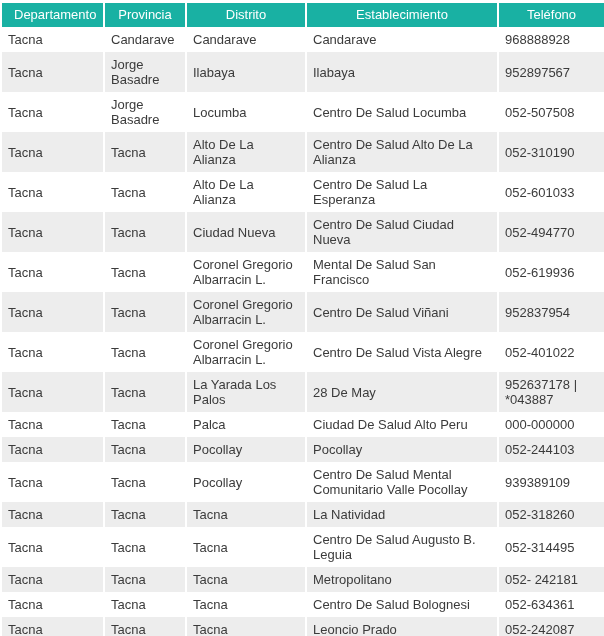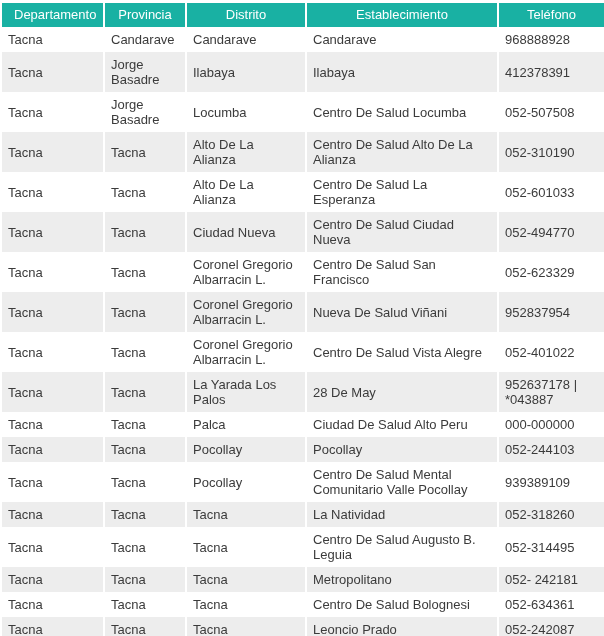--- a/index.html
+++ b/index.html
@@ -82,21 +82,21 @@
           <td>Candarave</td>
           <td>Candarave</td>
           <td>Candarave</td>
           <td>968888928</td>
         </tr>
         <tr>
           <td>Tacna</td>
           <td>Jorge Basadre</td>
           <td>Ilabaya</td>
           <td>Ilabaya</td>
-          <td>412378391</td>
+          <td>952897567</td>
         </tr>
         <tr>
           <td>Tacna</td>
           <td>Jorge Basadre</td>
           <td>Locumba</td>
           <td>Centro De Salud Locumba</td>
           <td>052-507508</td>
         </tr>
         <tr>
           <td>Tacna</td>
@@ -116,28 +116,28 @@
           <td>Tacna</td>
           <td>Tacna</td>
           <td>Ciudad Nueva</td>
           <td>Centro De Salud Ciudad Nueva</td>
           <td>052-494770</td>
         </tr>
         <tr>
           <td>Tacna</td>
           <td>Tacna</td>
           <td>Coronel Gregorio Albarracin L.</td>
-          <td>Centro De Salud San Francisco</td>
-          <td>052-623329</td>
+          <td>Mental De Salud San Francisco</td>
+          <td>052-619936</td>
         </tr>
         <tr>
           <td>Tacna</td>
           <td>Tacna</td>
           <td>Coronel Gregorio Albarracin L.</td>
-          <td>Nueva De Salud Viñani</td>
+          <td>Centro De Salud Viñani</td>
           <td>952837954</td>
         </tr>
         <tr>
           <td>Tacna</td>
           <td>Tacna</td>
           <td>Coronel Gregorio Albarracin L.</td>
           <td>Centro De Salud Vista Alegre</td>
           <td>052-401022</td>
         </tr>
         <tr>

